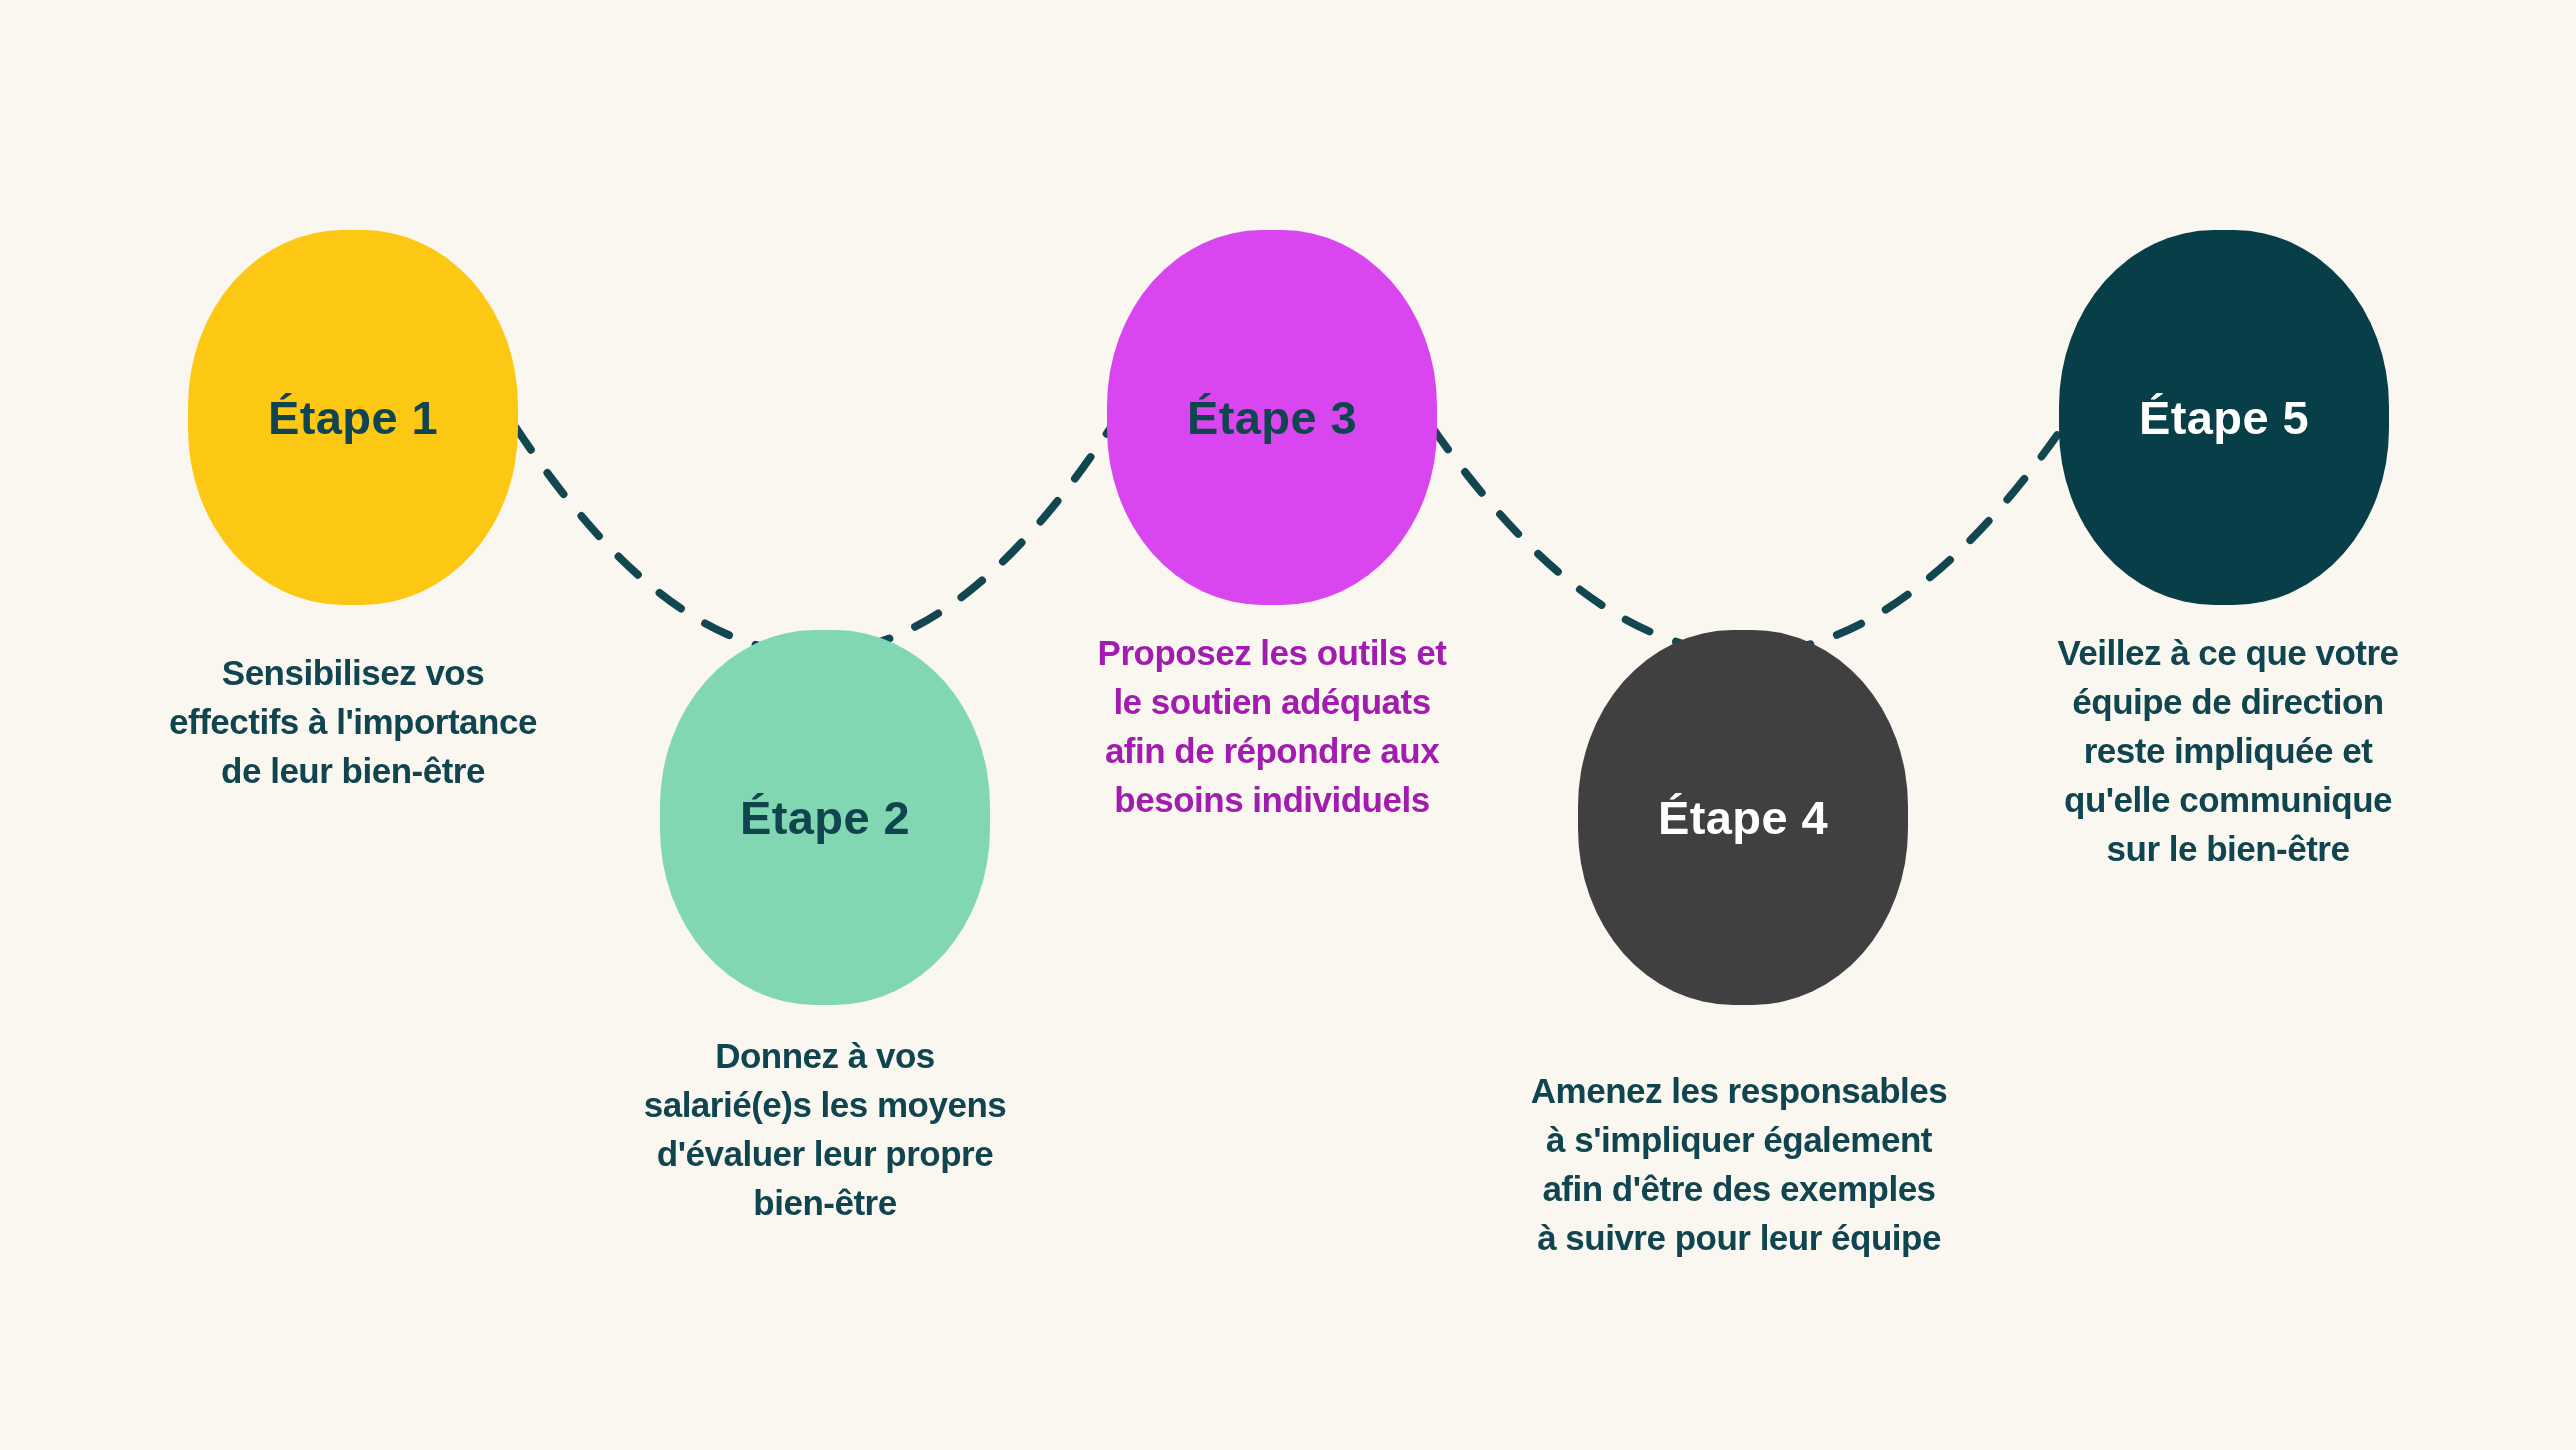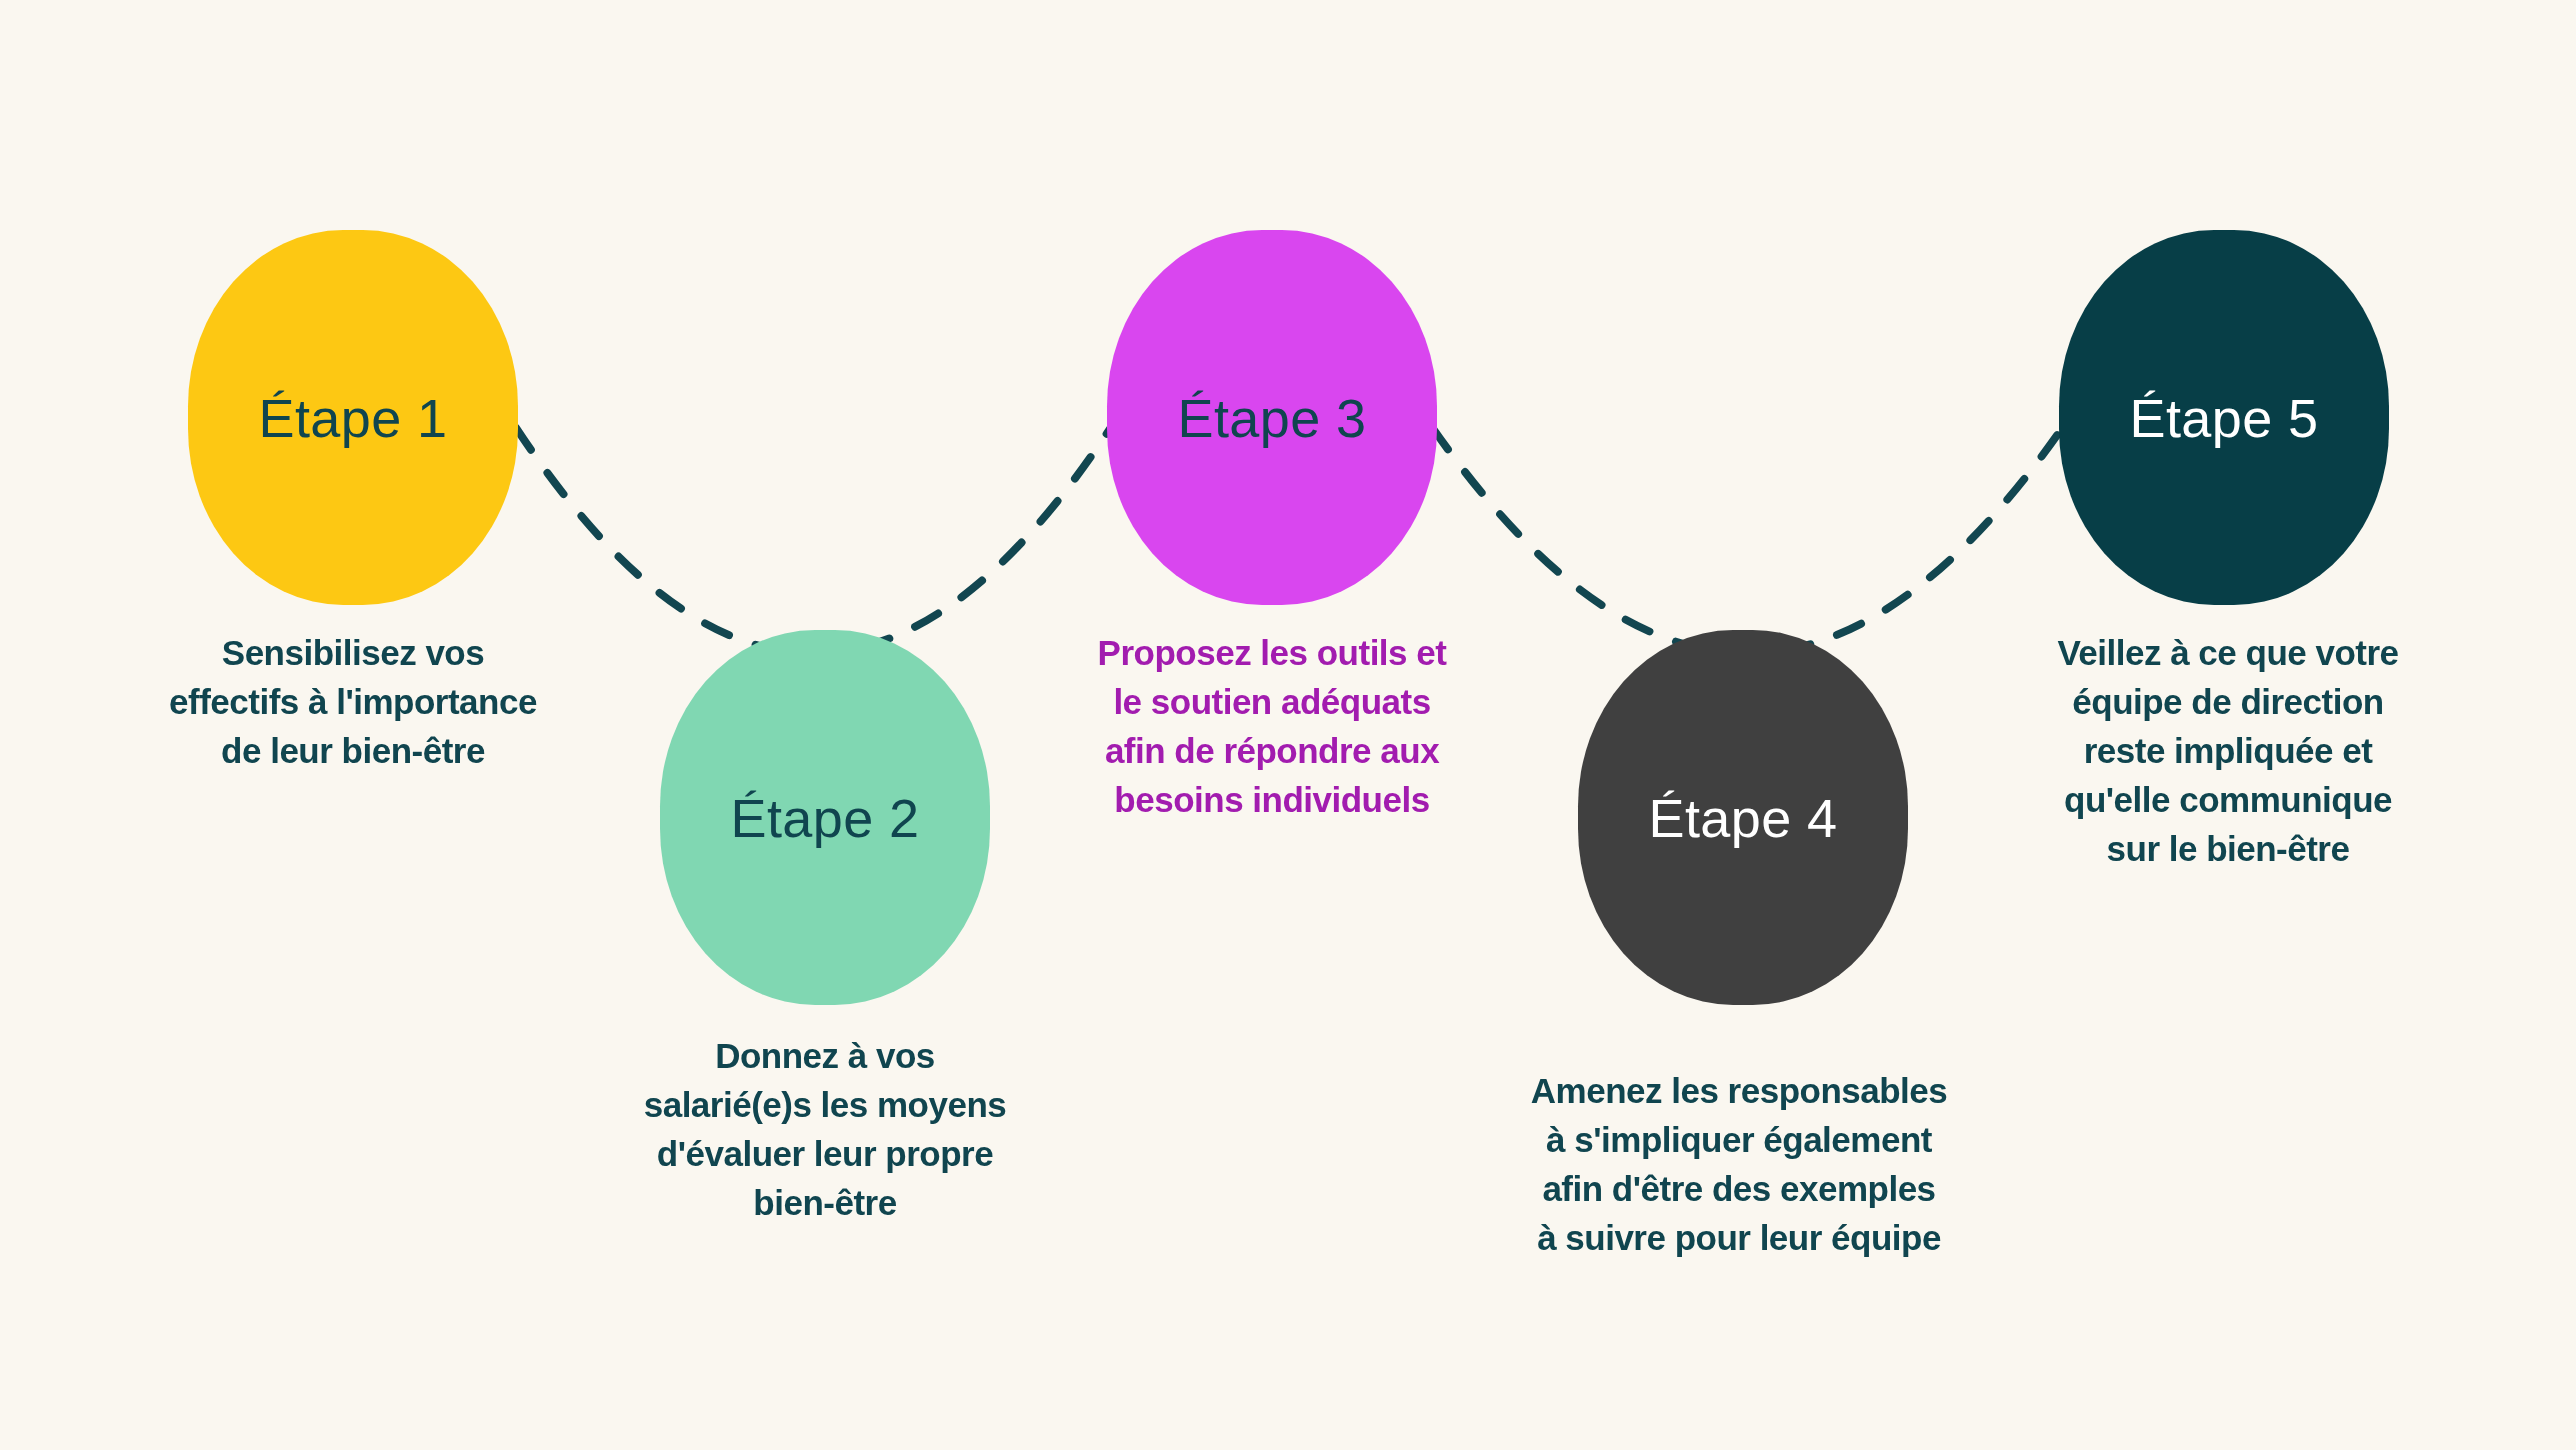--- a/index.html
+++ b/index.html
@@ -28,22 +28,22 @@
     position: absolute;
     width: 330px;
     height: 375px;
     border-radius: 47%;
     display: flex;
     align-items: center;
     justify-content: center;
     z-index: 2;
   }
   .blob-label {
-    font-size: 54px;
-    font-weight: 400;
+    font-size: 47px;
+    font-weight: 700;
     letter-spacing: 0.4px;
   }
   .desc {
     position: absolute;
     width: 628px;
     margin: 0;
     font-size: 35px;
     font-weight: 700;
     line-height: 49px;
     letter-spacing: -0.5px;
@@ -71,21 +71,21 @@
 
   <svg class="connectors" viewBox="0 0 3282 1848" width="2576" height="1450" aria-hidden="true">
     <path class="connector" d="M 657 545 Q 1036 1120 1415 545" stroke="#124650"></path>
     <path class="connector" d="M 1825 545 Q 2226 1120 2628 545" stroke="#124650"></path>
   </svg>
 
   <div class="step step-1">
     <div class="blob" style="background: rgb(253, 200, 19);">
       <span class="blob-label" style="color: rgb(16, 69, 79);">Étape 1</span>
     </div>
-    <p class="desc" style="color: rgb(16, 69, 79);">Sensibilisez vos
+    <p class="desc" style="color: rgb(16, 69, 79); margin-top: 20px;">Sensibilisez vos
 effectifs à l'importance
 de leur bien-être</p>
   </div>
 
   <div class="step step-2">
     <div class="blob" style="background: rgb(128, 215, 178);">
       <span class="blob-label" style="color: rgb(16, 69, 79);">Étape 2</span>
     </div>
     <p class="desc" style="color: rgb(16, 69, 79);">Donnez à vos
 salarié(e)s les moyens

